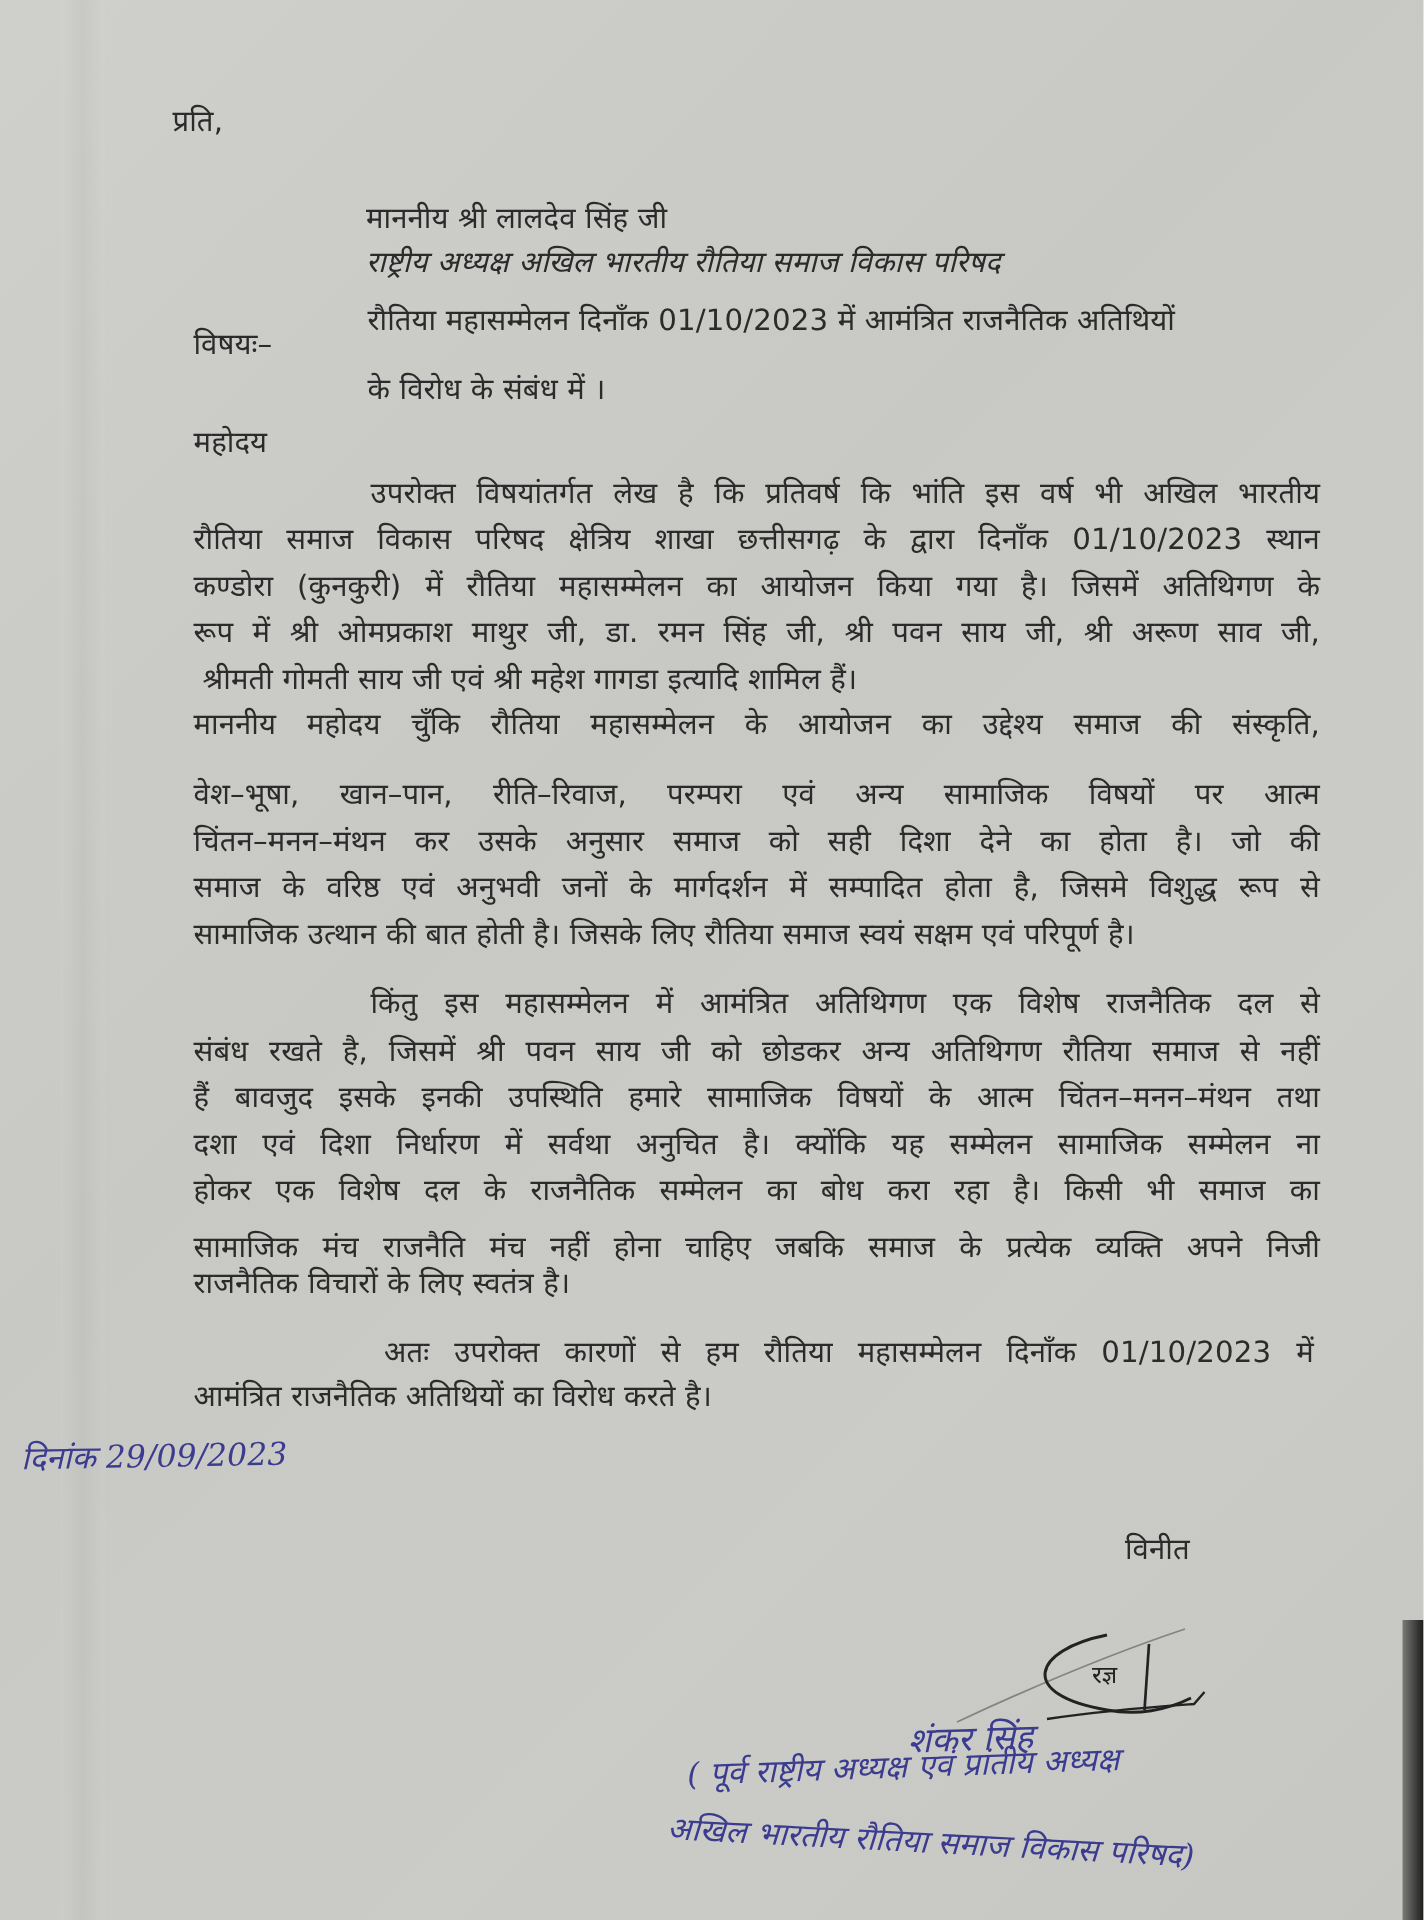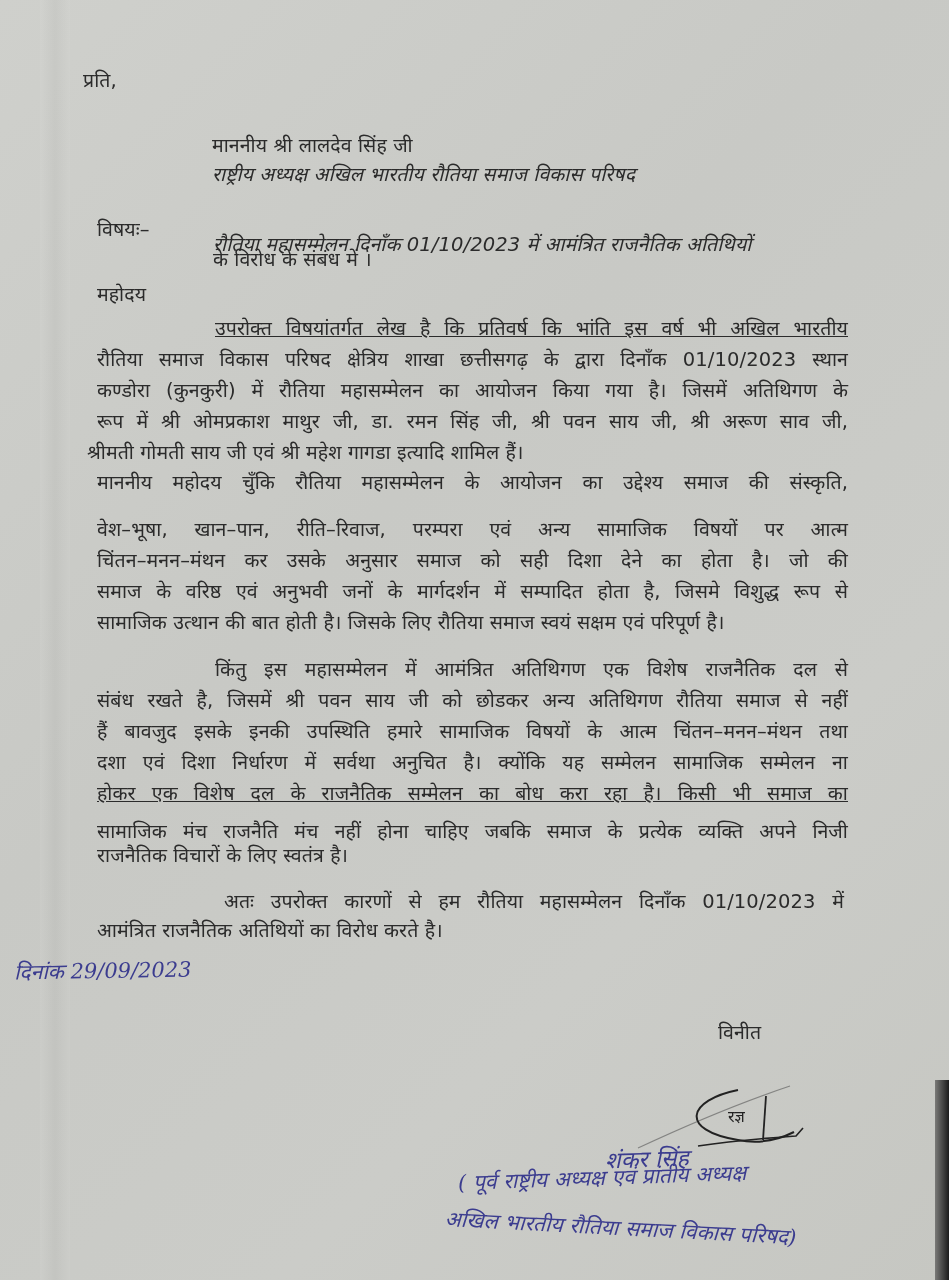--- a/index.html
+++ b/index.html
@@ -4,21 +4,21 @@
 <style>
   html, body { margin:0; padding:0; }
   body {
     width:949px; height:1280px; overflow:hidden; position:relative;
     background: linear-gradient(135deg, #cfd0cc 0%, #c8c9c5 40%, #cbccc8 70%, #c6c7c2 100%);
     font-family: "DejaVu Sans", "Liberation Sans", sans-serif;
     color:#2b2b2b;
   }
   .edge-right { position:absolute; right:0; top:1080px; width:14px; height:200px; background:linear-gradient(90deg,#7a7a78,#1c1c1c); }
   .fold-left { position:absolute; left:40px; top:0; width:30px; height:1280px; background:linear-gradient(90deg,rgba(255,255,255,0.05),rgba(0,0,0,0.03),rgba(255,255,255,0.04)); }
-  .t { position:absolute; font-size:19.5px; line-height:29px; white-space:nowrap; letter-spacing:0.1px; }
+  .t { position:absolute; font-size:19.5px; line-height:29px; white-space:nowrap; letter-spacing:0.1px;margin-left:32px; }
   .just { text-align:justify; text-align-last:justify; white-space:normal; }
   .hand {
     position:absolute; color:#3b3c8f;
     font-family:"DejaVu Serif", serif; font-style:italic; white-space:nowrap;
   }
   svg.sig { position:absolute; left:628px; top:1040px; }
 </style>
 </head>
 <body>
 
@@ -26,47 +26,47 @@
 <div class="edge-right"></div>
 
 <div>
 
   <div class="t" style="left:83px;top:66px;">प्रति,</div>
 
   <div class="t" style="left:212px;top:131px;text-align:right;">माननीय श्री लालदेव सिंह जी</div>
   <div class="t" style="left:212px;top:160px;font-style:italic;">राष्ट्रीय अध्यक्ष अखिल भारतीय रौतिया समाज विकास परिषद</div>
 
   <div class="t" style="left:97px;top:215px;">विषयः–</div>
-  <div class="t" style="left:213px;top:230px;font-style:italic;">रौतिया महासम्मेलन दिनाँक 01/10/2023 में आमंत्रित राजनैतिक अतिथियों</div>
+  <div class="t" style="left:213px;top:199px;">रौतिया महासम्मेलन दिनाँक 01/10/2023 में आमंत्रित राजनैतिक अतिथियों</div>
   <div class="t" style="left:213px;top:245px;">के विरोध के संबंध में ।</div>
 
   <div class="t" style="left:97px;top:280px;">महोदय</div>
 
   <div>
-    <div class="t just" style="left:215px;top:314px;width:633px;text-decoration:underline;">उपरोक्त विषयांतर्गत लेख है कि प्रतिवर्ष कि भांति इस वर्ष भी अखिल भारतीय</div>
+    <div class="t just" style="left:215px;top:314px;width:633px;">उपरोक्त विषयांतर्गत लेख है कि प्रतिवर्ष कि भांति इस वर्ष भी अखिल भारतीय</div>
     <div class="t just" style="left:97px;top:345px;width:751px;">रौतिया समाज विकास परिषद क्षेत्रिय शाखा छत्तीसगढ़ के द्वारा दिनाँक 01/10/2023 स्थान</div>
     <div class="t just" style="left:97px;top:376px;width:751px;">कण्डोरा (कुनकुरी) में रौतिया महासम्मेलन का आयोजन किया गया है। जिसमें अतिथिगण के</div>
     <div class="t just" style="left:97px;top:407px;width:751px;">रूप में श्री ओमप्रकाश माथुर जी, डा. रमन सिंह जी, श्री पवन साय जी, श्री अरूण साव जी,</div>
-    <div class="t" style="left:87px;top:438px;text-align:center;">श्रीमती गोमती साय जी एवं श्री महेश गागडा इत्यादि शामिल हैं।</div>
+    <div class="t" style="left:103px;top:438px;text-align:center;">श्रीमती गोमती साय जी एवं श्री महेश गागडा इत्यादि शामिल हैं।</div>
   </div>
 
   <div>
     <div class="t just" style="left:97px;top:468px;width:751px;">माननीय महोदय चुँकि रौतिया महासम्मेलन के आयोजन का उद्देश्य समाज की संस्कृति,</div>
     <div class="t just" style="left:97px;top:515px;width:751px;">वेश–भूषा, खान–पान, रीति–रिवाज, परम्परा एवं अन्य सामाजिक विषयों पर आत्म</div>
     <div class="t just" style="left:97px;top:546px;width:751px;">चिंतन–मनन–मंथन कर उसके अनुसार समाज को सही दिशा देने का होता है। जो की</div>
     <div class="t just" style="left:97px;top:577px;width:751px;">समाज के वरिष्ठ एवं अनुभवी जनों के मार्गदर्शन में सम्पादित होता है, जिसमे विशुद्ध रूप से</div>
     <div class="t" style="left:97px;top:608px;">सामाजिक उत्थान की बात होती है। जिसके लिए रौतिया समाज स्वयं सक्षम एवं परिपूर्ण है।</div>
   </div>
 
   <div>
     <div class="t just" style="left:215px;top:655px;width:633px;font-family:Liberation Serif, serif;">किंतु इस महासम्मेलन में आमंत्रित अतिथिगण एक विशेष राजनैतिक दल से</div>
     <div class="t just" style="left:97px;top:686px;width:751px;">संबंध रखते है, जिसमें श्री पवन साय जी को छोडकर अन्य अतिथिगण रौतिया समाज से नहीं</div>
     <div class="t just" style="left:97px;top:717px;width:751px;">हैं बावजुद इसके इनकी उपस्थिति हमारे सामाजिक विषयों के आत्म चिंतन–मनन–मंथन तथा</div>
     <div class="t just" style="left:97px;top:748px;width:751px;">दशा एवं दिशा निर्धारण में सर्वथा अनुचित है। क्योंकि यह सम्मेलन सामाजिक सम्मेलन ना</div>
-    <div class="t just" style="left:97px;top:779px;width:751px;text-decoration:underline;">होकर एक विशेष दल के राजनैतिक सम्मेलन का बोध करा रहा है। किसी भी समाज का</div>
+    <div class="t just" style="left:97px;top:779px;width:751px;">होकर एक विशेष दल के राजनैतिक सम्मेलन का बोध करा रहा है। किसी भी समाज का</div>
     <div class="t just" style="left:97px;top:817px;width:751px;">सामाजिक मंच राजनैति मंच नहीं होना चाहिए जबकि समाज के प्रत्येक व्यक्ति अपने निजी</div>
     <div class="t" style="left:97px;top:841px;">राजनैतिक विचारों के लिए स्वतंत्र है।</div>
   </div>
 
   <div>
     <div class="t just" style="left:224px;top:887px;width:620px;">अतः उपरोक्त कारणों से हम रौतिया महासम्मेलन दिनाँक 01/10/2023 में</div>
     <div class="t" style="left:97px;top:916px;">आमंत्रित राजनैतिक अतिथियों का विरोध करते है।</div>
   </div>
 
   <div class="hand" style="left:14px;top:956px;font-size:21px;transform:rotate(-1deg);">दिनांक 29/09/2023</div>

